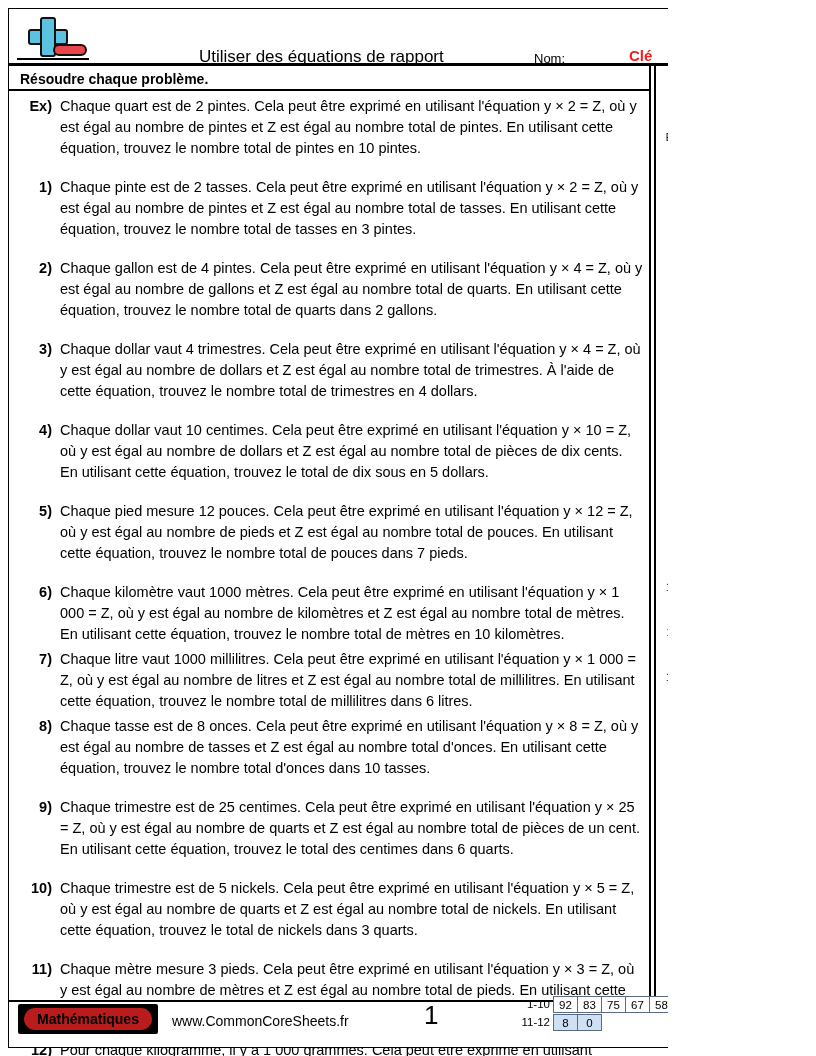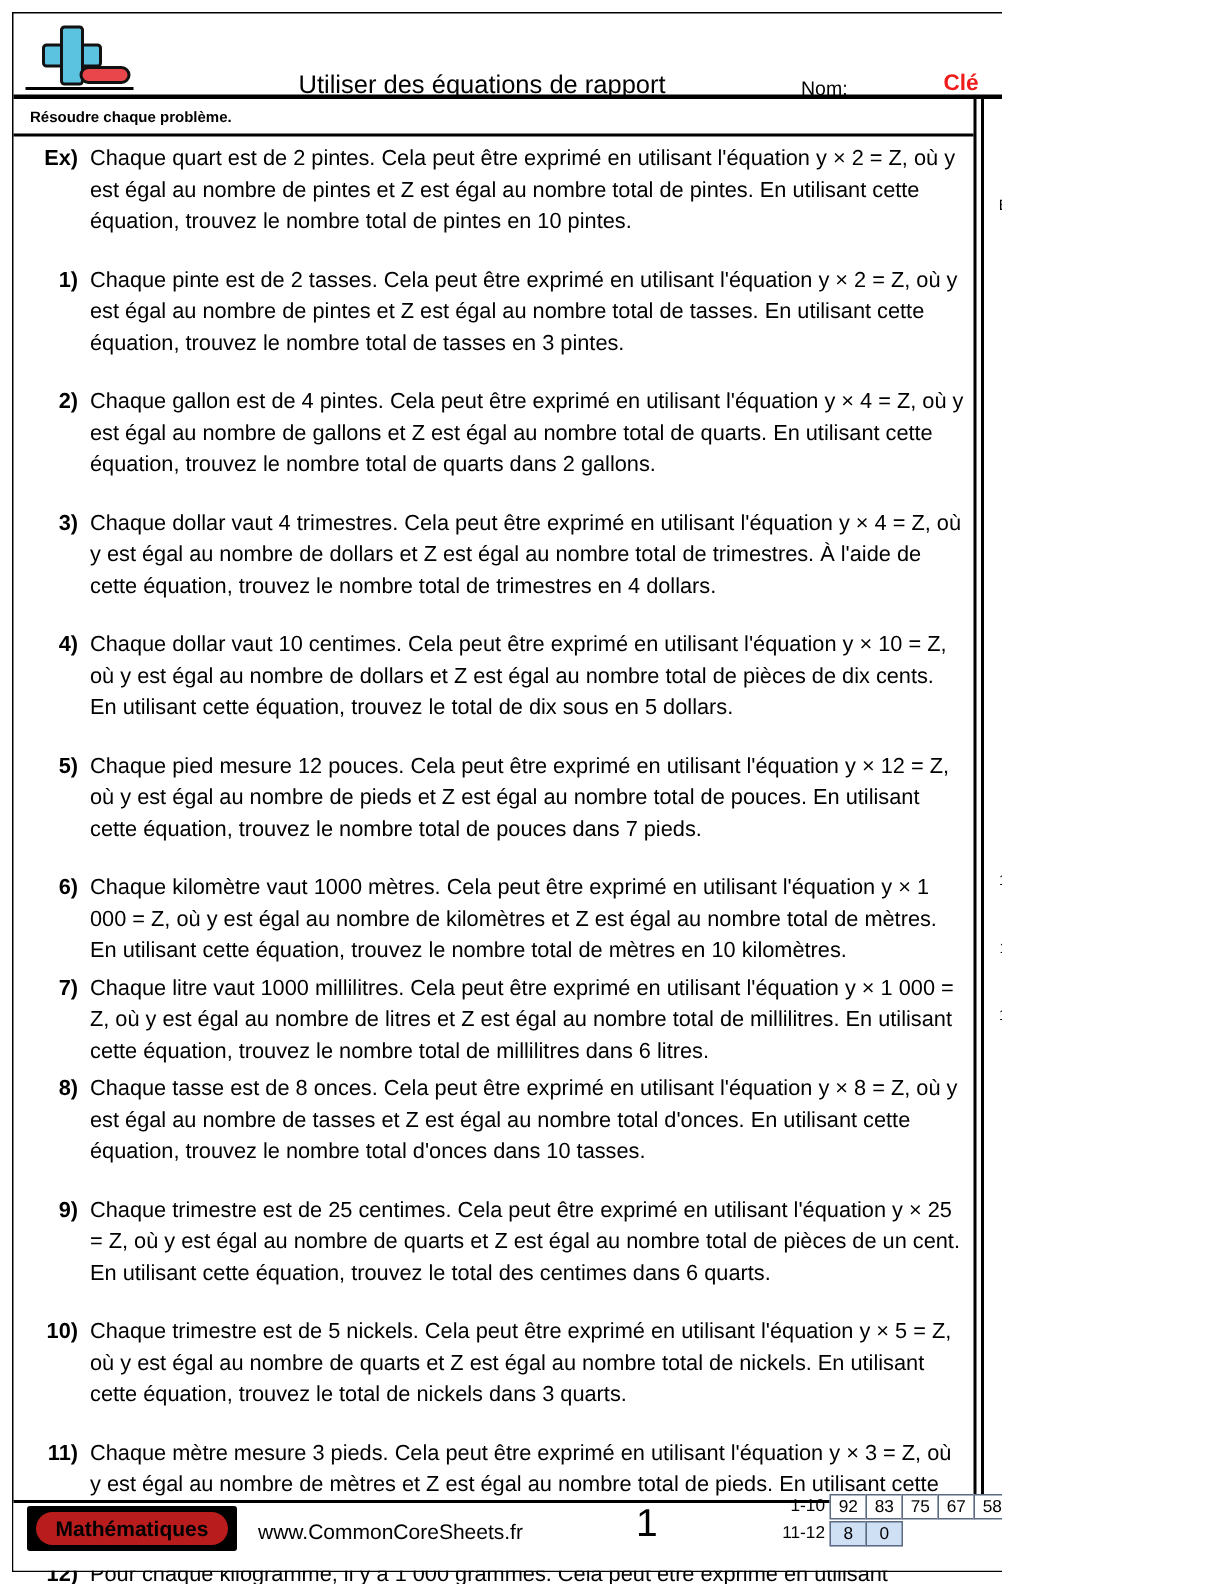--- a/index.html
+++ b/index.html
@@ -131,21 +131,21 @@
     width: 798px;
     height: 3px;
     background: #000;
   }
 
   
   .instructions {
     position: absolute;
     left: 20px;
     top: 70px;
-    font-size: 10px;
+    font-size: 14px;
     font-weight: bold;
     line-height: 18px;
     color: #000;
     white-space: nowrap;
   }
   .answers-title {
     position: absolute;
     left: 693px;
     top: 70px;
     font-size: 10px;

